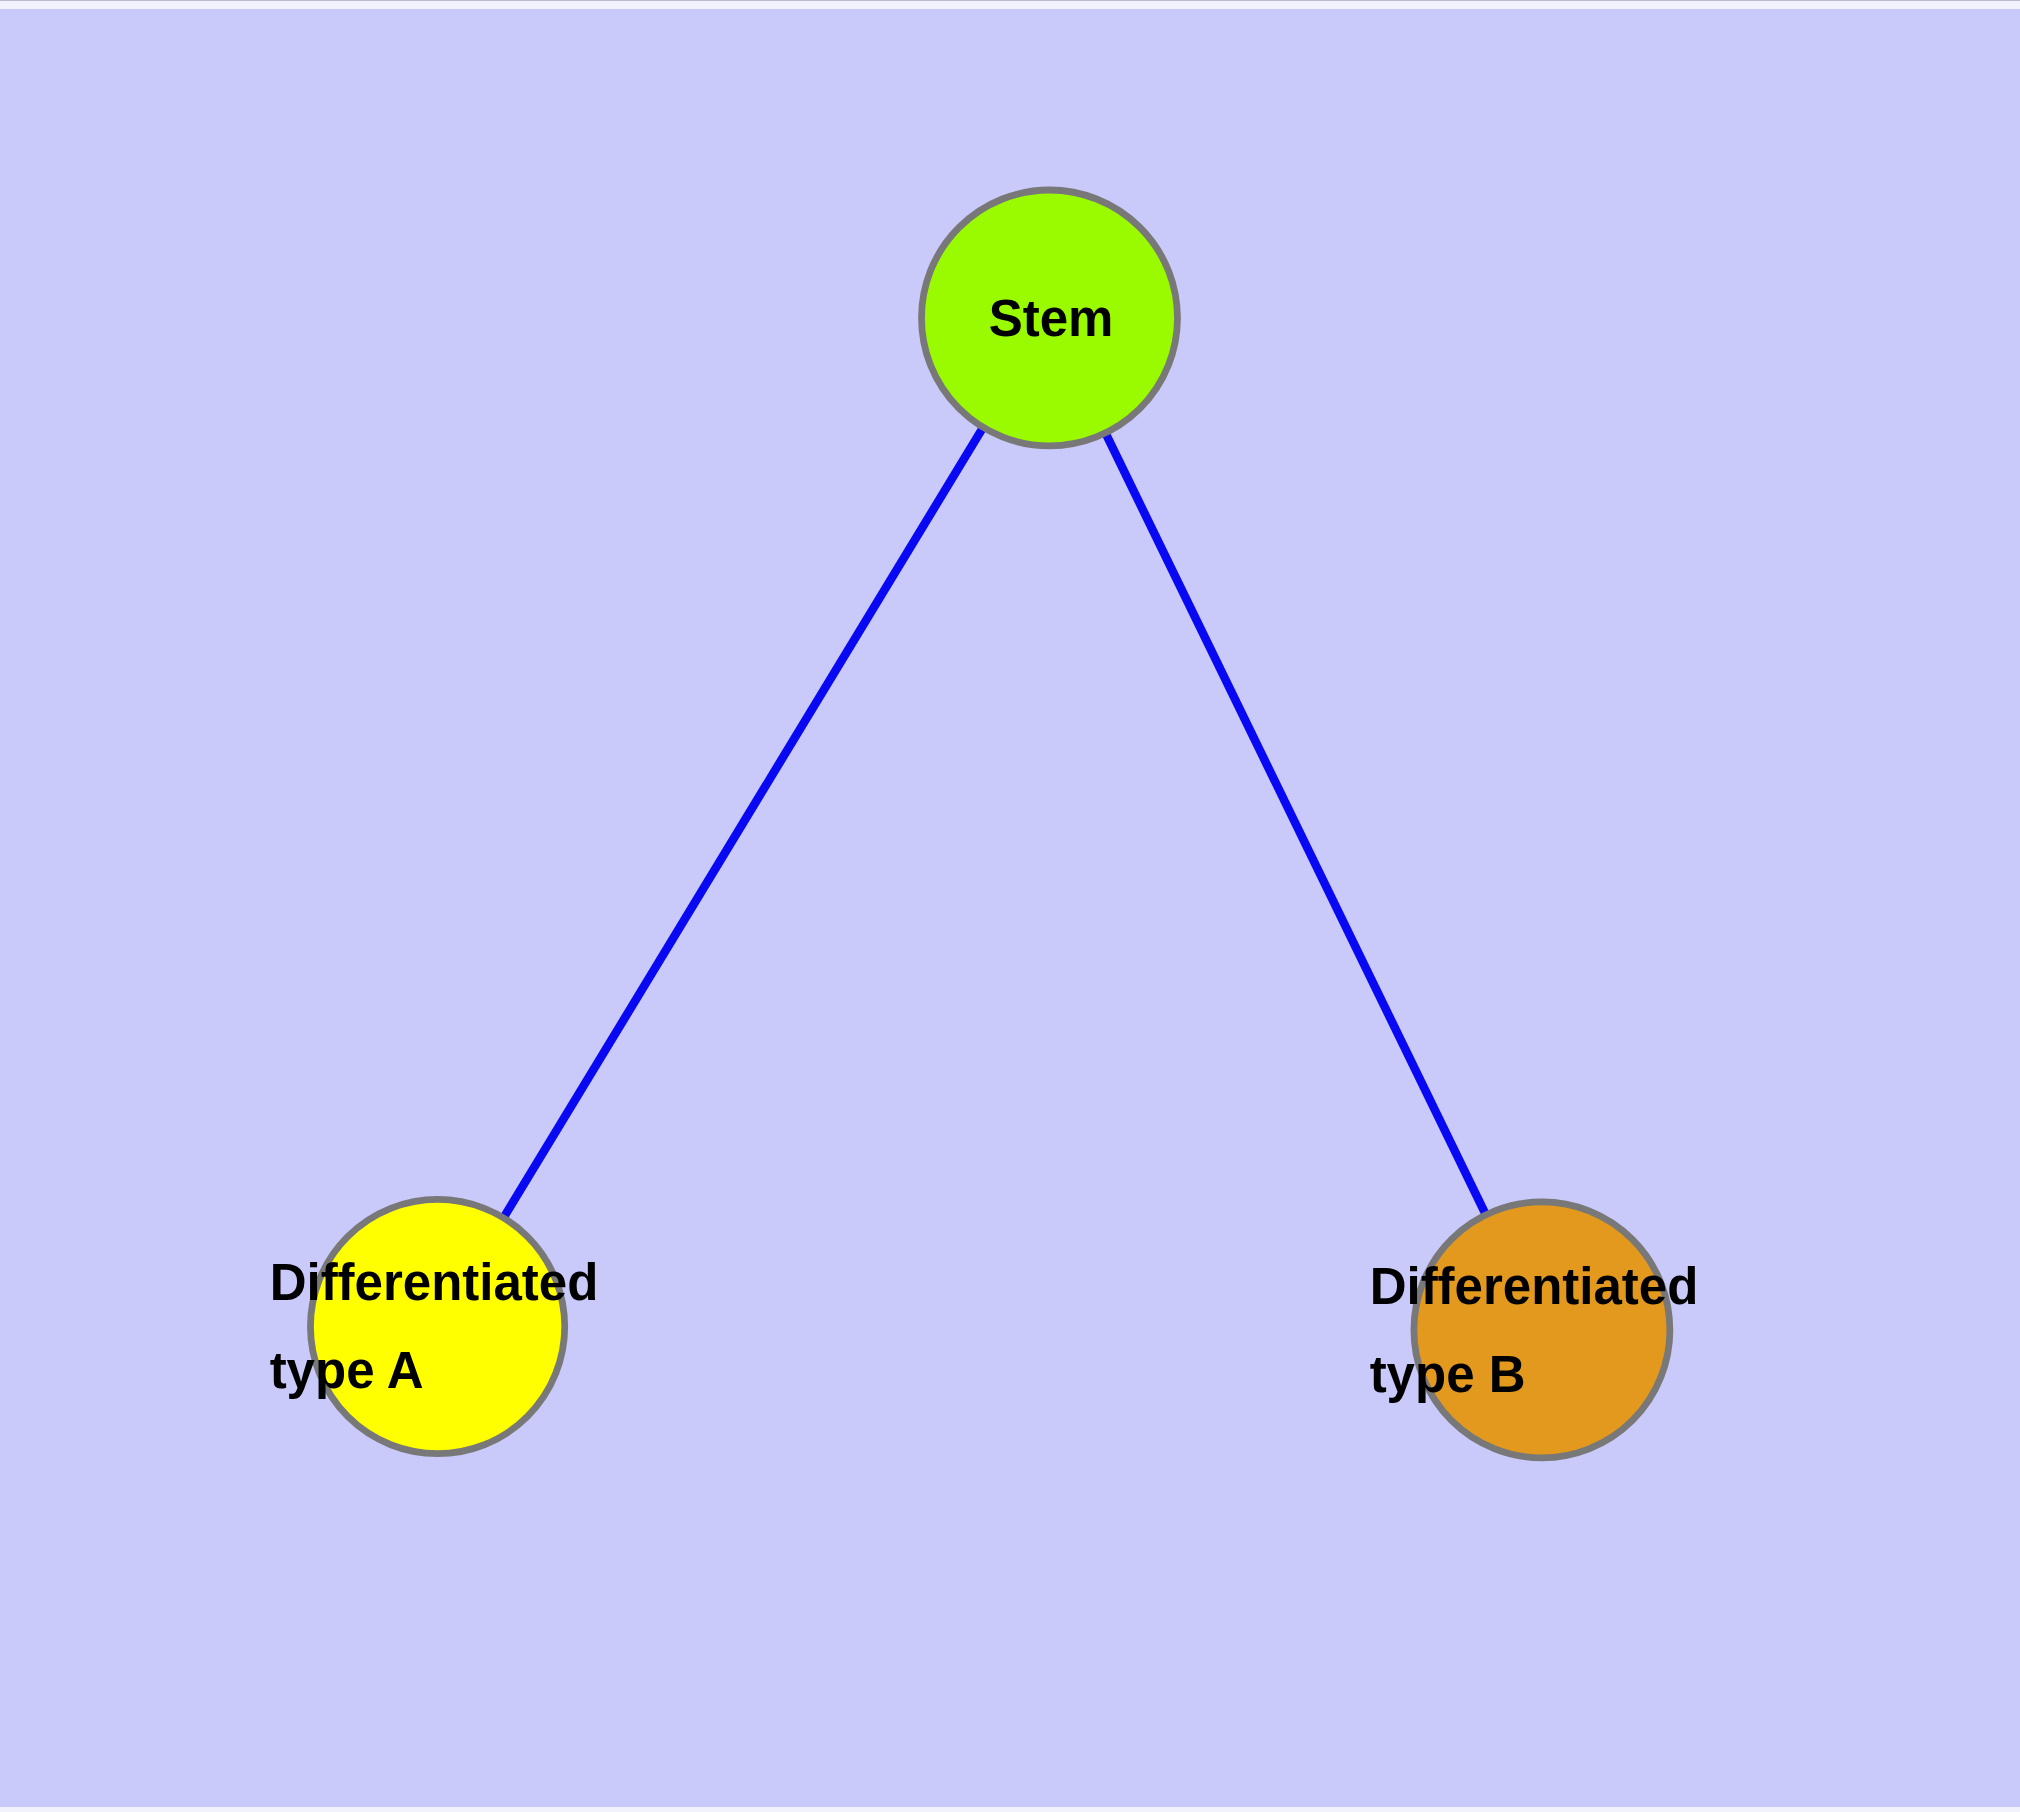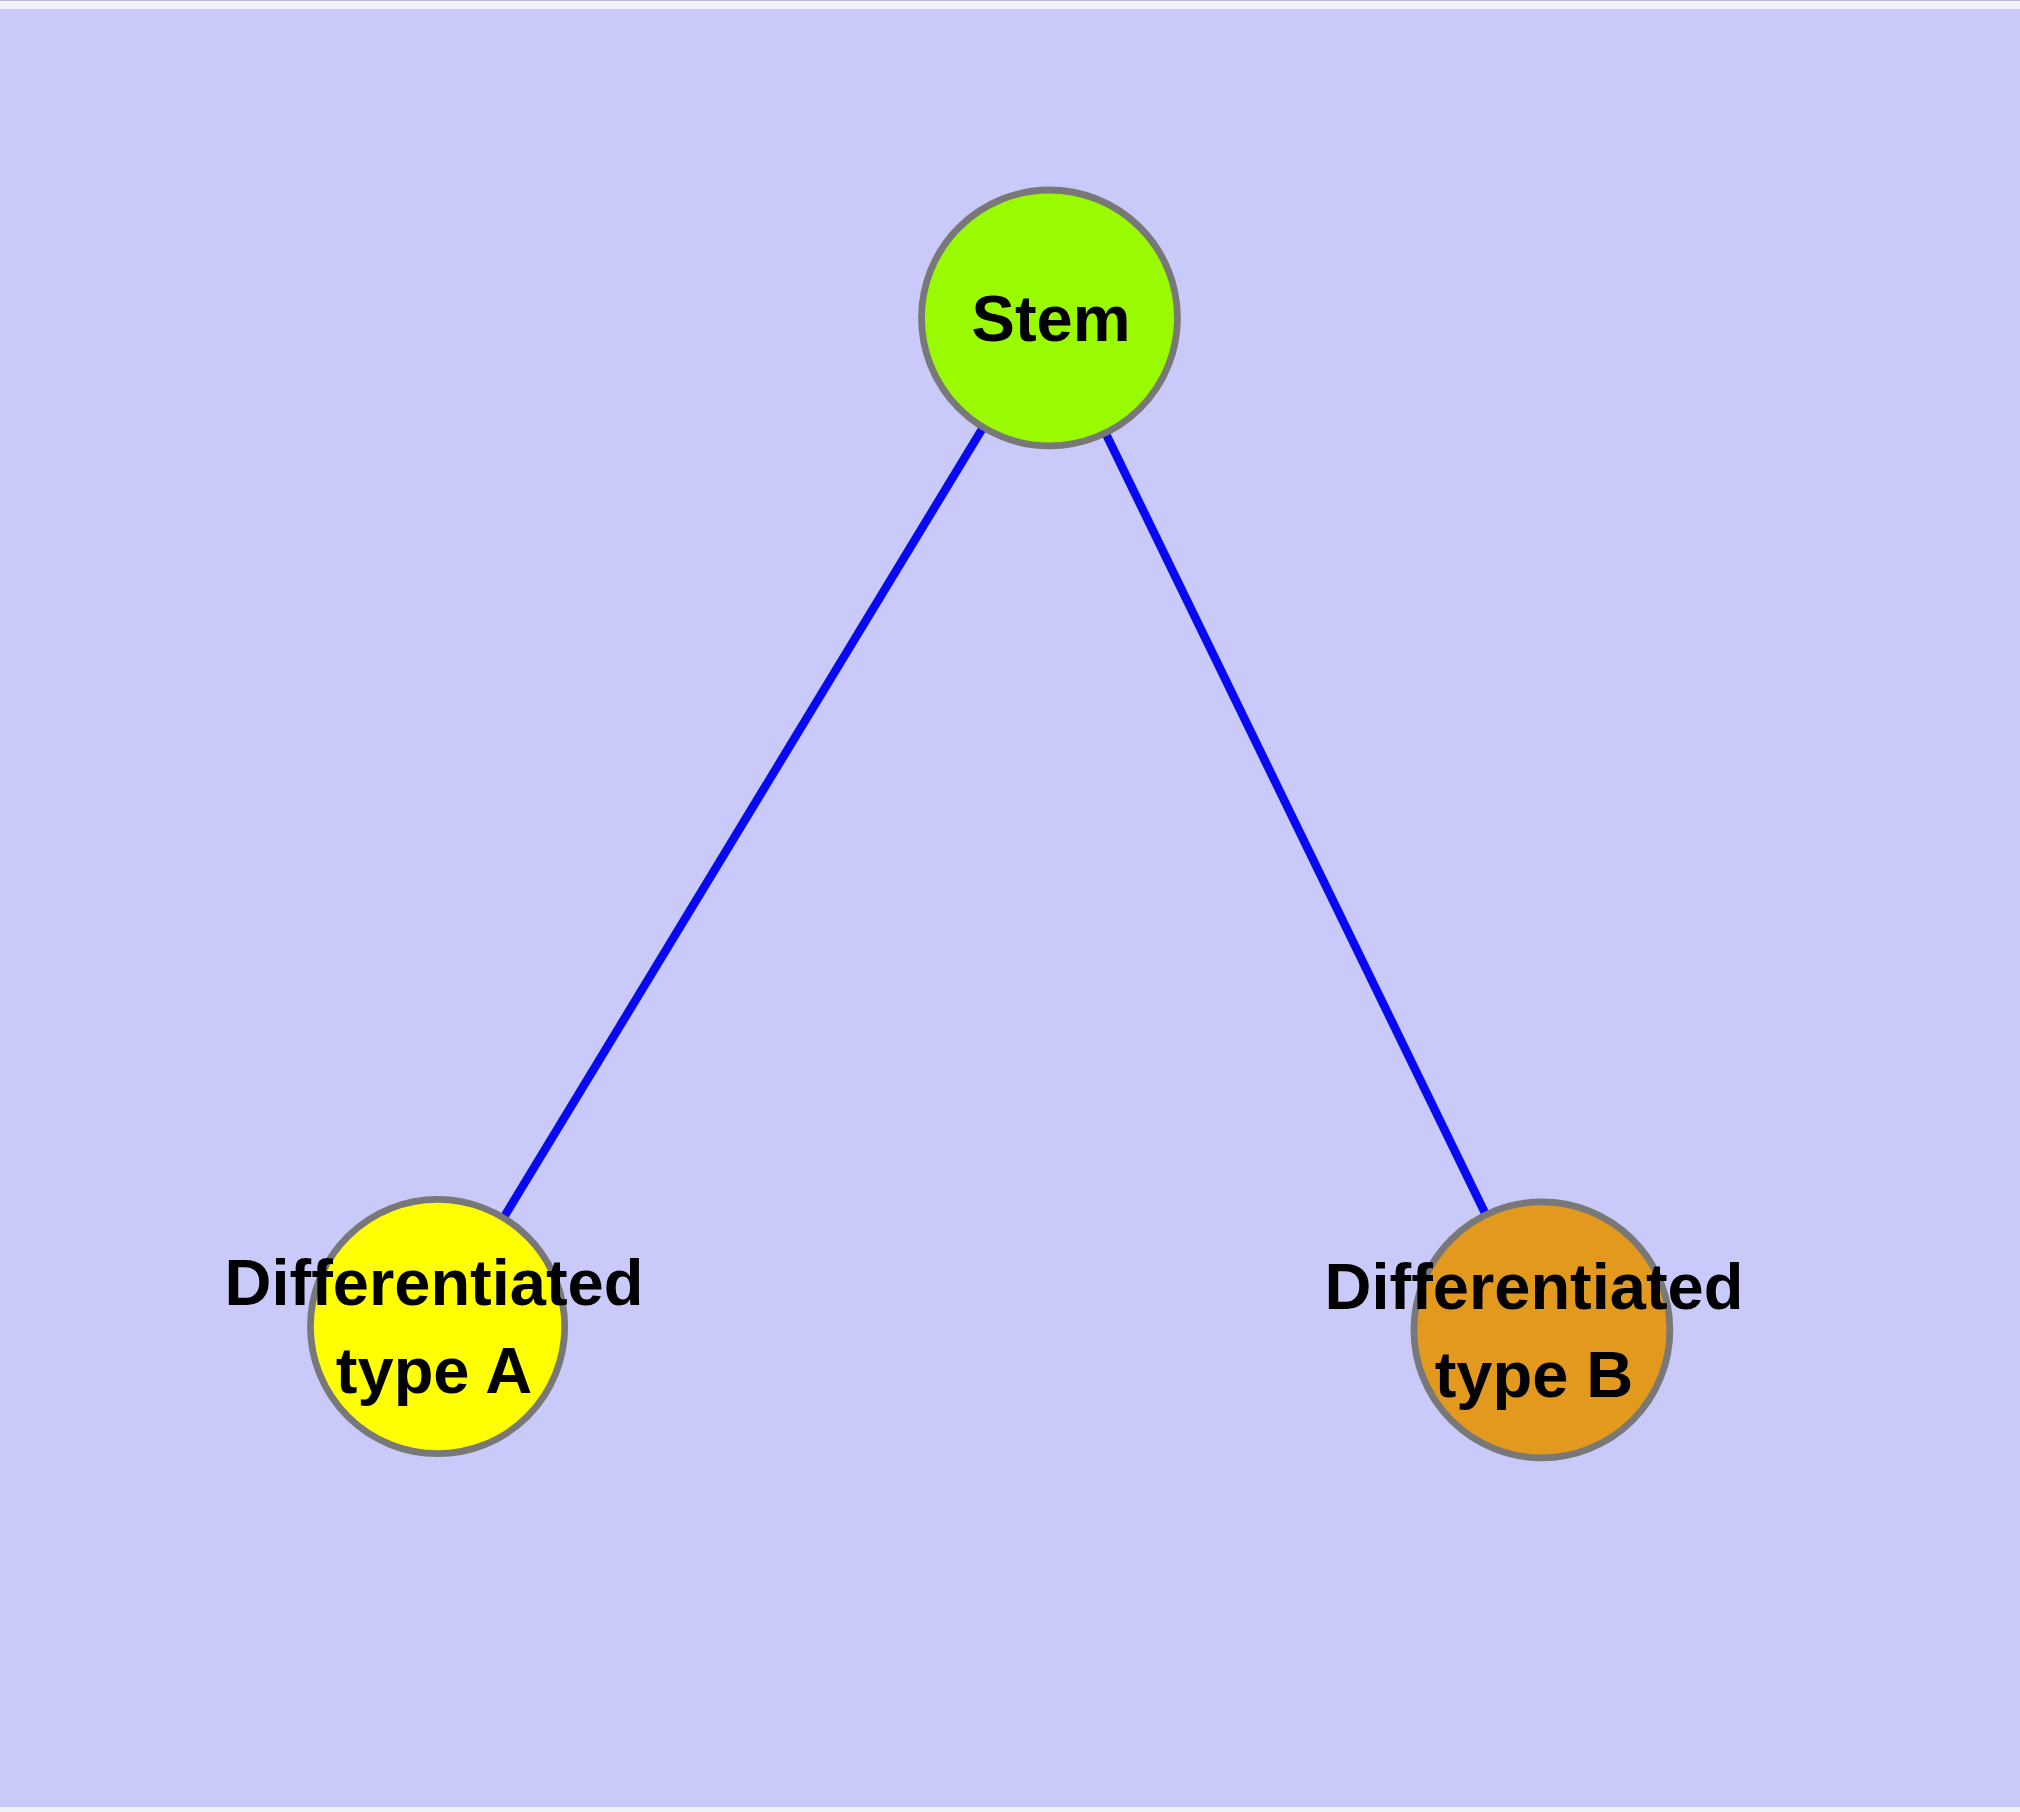--- a/index.html
+++ b/index.html
@@ -26,25 +26,24 @@
     position: absolute;
     left: 0;
     top: 0;
     width: 2021px;
     height: 1812px;
   }
   .node-label {
     position: absolute;
     transform: translate(-50%, -50%);
     font-weight: bold;
-    font-size: 65px;
+    font-size: 51px;
     line-height: 88px;
     letter-spacing: 0px;
     color: #000000;
-    text-align: center;
     white-space: pre-line;
     pointer-events: none;
   }
 </style>
 </head>
 <body>
 
 <div class="plot-bg" style="background:#C9C9FA;"></div>
 
 <svg class="graph-layer" viewBox="0 0 2384 2138" aria-hidden="true">

